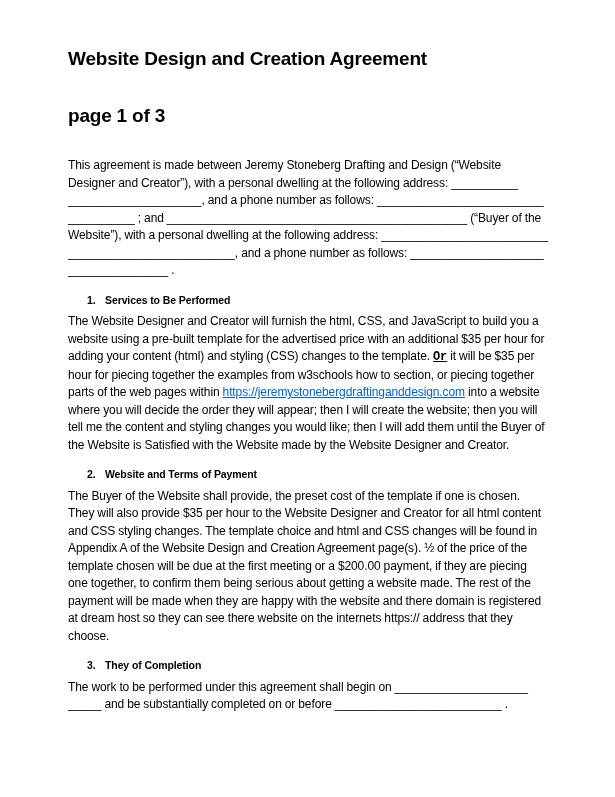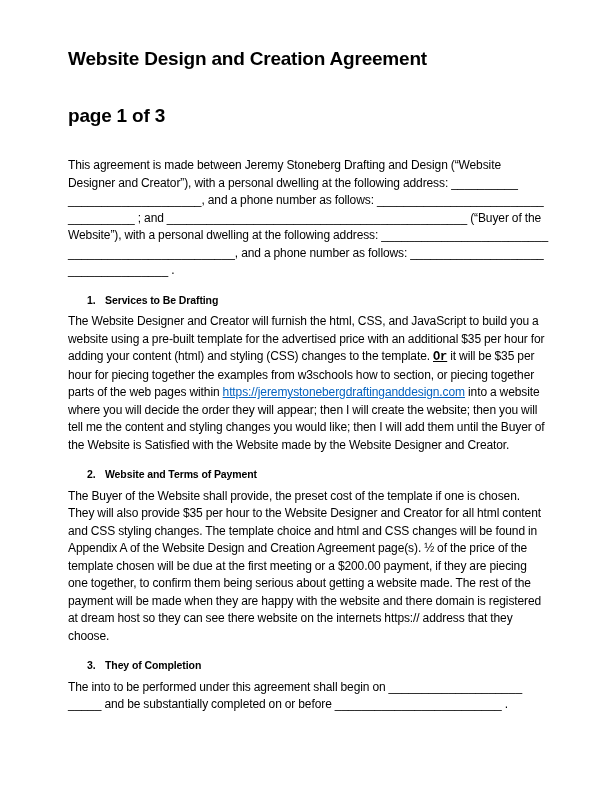--- a/index.html
+++ b/index.html
@@ -71,29 +71,29 @@
 
 <div class="page">
 
   <h1 class="doc-title">Website Design and Creation Agreement</h1>
   <h1 class="doc-title second">page 1 of 3</h1>
 
   <p class="para intro"><span>This agreement is made between Jeremy Stoneberg Drafting and Design (“Website Designer and Creator”), with a personal dwelling at the following address: </span><span class="blank">_____​_____​_____​_____​_____​_____</span><span>, and a phone number as follows:  </span><span class="blank">_____​_____​_____​_____​_____​_____​_____</span><span> ; and </span><span class="blank">_____​_____​_____​_____​_____​_____​_____​_____​_____</span><span> (“Buyer of the Website”), with a personal dwelling at the following address: </span><span class="blank">_____​_____​_____​_____​_____​_____​_____​_____​_____​_____</span><span>, and a phone number as follows: </span><span class="blank">_____​_____​_____​_____​_____​_____​_____</span><span> .</span></p>
 
   <div class="heading">
     <span class="num">1.</span>
-    <span class="htext">Services to Be Drafting</span>
+    <span class="htext">Services to Be Performed</span>
   </div>
   <p class="para"><span>The Website Designer and Creator will furnish the html, CSS, and JavaScript to build you a website using a pre-built template for the advertised price with an additional $35 per hour for adding your content (html) and styling (CSS) changes to the template.  </span><span class="bold-underline">Or</span><span> it will be $35 per hour for piecing together the examples from w3schools how to section, or piecing together parts of the web pages within </span><a class="link" href="#">https://jeremystonebergdraftinganddesign.com</a><span>  into a website where you will decide the order they will appear; then I will create the website; then you will tell me the content and styling changes you would like; then I will add them until the Buyer of the Website is Satisfied with the Website made by the Website Designer and Creator.</span></p>
 
   <div class="heading">
     <span class="num">2.</span>
     <span class="htext">Website and Terms of Payment</span>
   </div>
   <p class="para"><span>The Buyer of the Website shall provide, the preset cost of the template if one is chosen.  They will also provide $35 per hour to the Website Designer and Creator for all html content and CSS styling changes.  The template choice and html and CSS changes will be found in Appendix A of the Website Design and Creation Agreement page(s).   ½ of the price of the template chosen will be due at the first meeting or a $200.00 payment, if they are piecing one together, to confirm them being serious about getting a website made.   The rest of the payment will be made when they are happy with the website and there domain is registered at dream host so they can see there website on the internets https:// address that they choose.</span></p>
 
   <div class="heading">
     <span class="num">3.</span>
     <span class="htext">They of Completion</span>
   </div>
-  <p class="para"><span>The into to be performed under this agreement shall begin on </span><span class="blank">_____​_____​_____​_____​_____</span><span> and be substantially completed on or before </span><span class="blank">_____​_____​_____​_____​_____</span><span> .</span></p>
+  <p class="para"><span>The work to be performed under this agreement shall begin on </span><span class="blank">_____​_____​_____​_____​_____</span><span> and be substantially completed on or before </span><span class="blank">_____​_____​_____​_____​_____</span><span> .</span></p>
 
 </div>
 
 </body></html>

